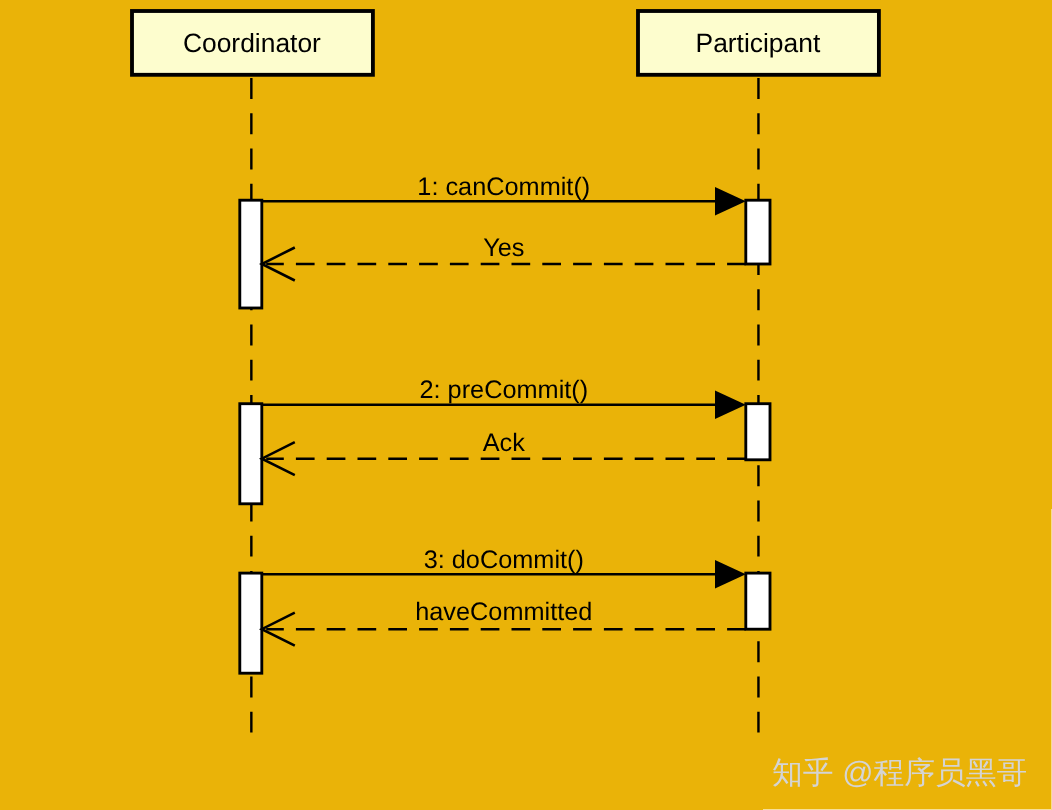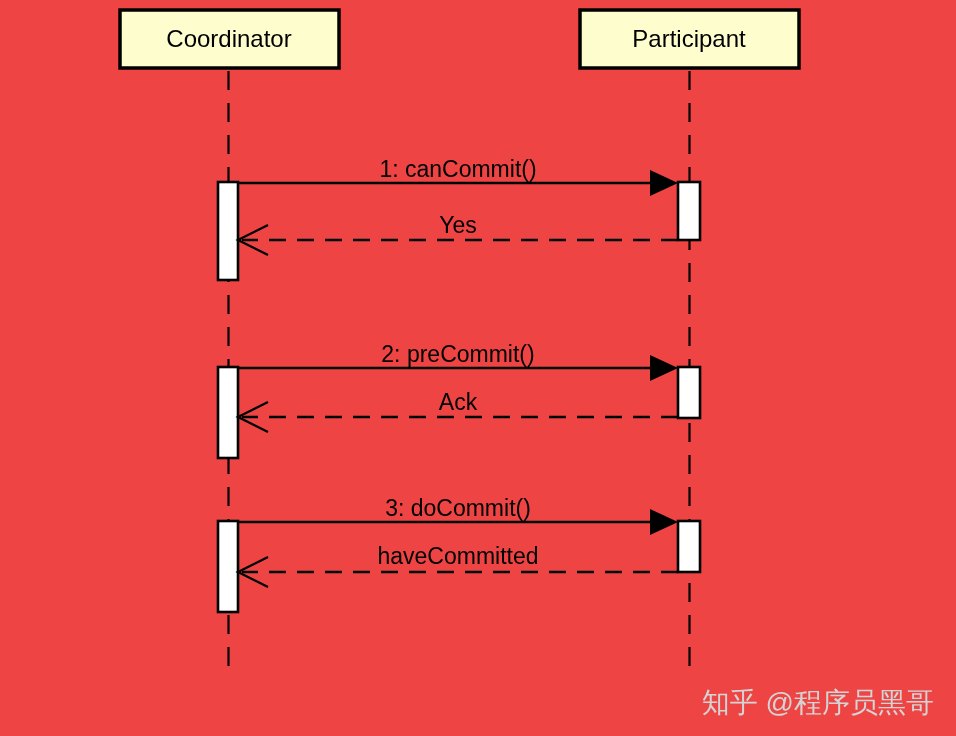--- a/index.html
+++ b/index.html
@@ -5,21 +5,21 @@
   html, body {
     margin: 0;
     padding: 0;
     background: #ffffff;
     font-family: "Liberation Sans", "DejaVu Sans", sans-serif;
   }
   .stage {
     position: relative;
     width: 956px;
     height: 736px;
-    background: #ef4444;
+    background: #eab308;
     overflow: hidden;
   }
   svg text {
     font-family: "Liberation Sans", "DejaVu Sans", sans-serif;
     fill: #000000;
   }
   text.actor-label { font-size: 24px; }
   text.msg-label   { font-size: 23px; }
   text.watermark   { font-size: 28px; fill: #d4d4d4; }
   .lifeline {

